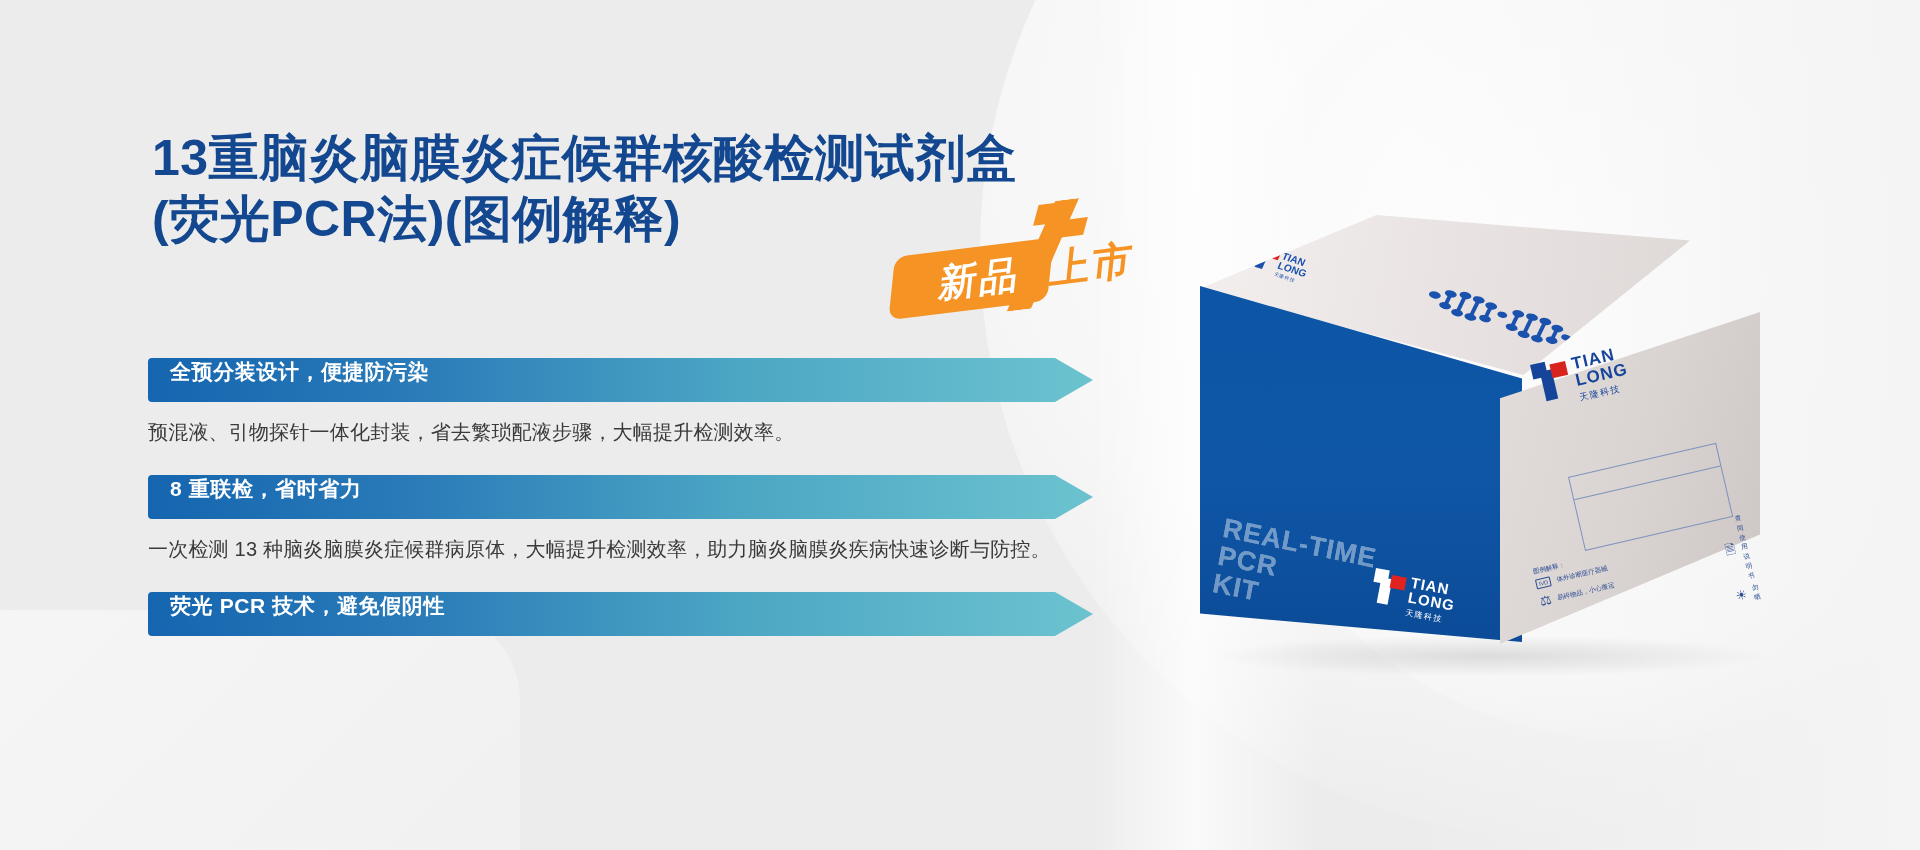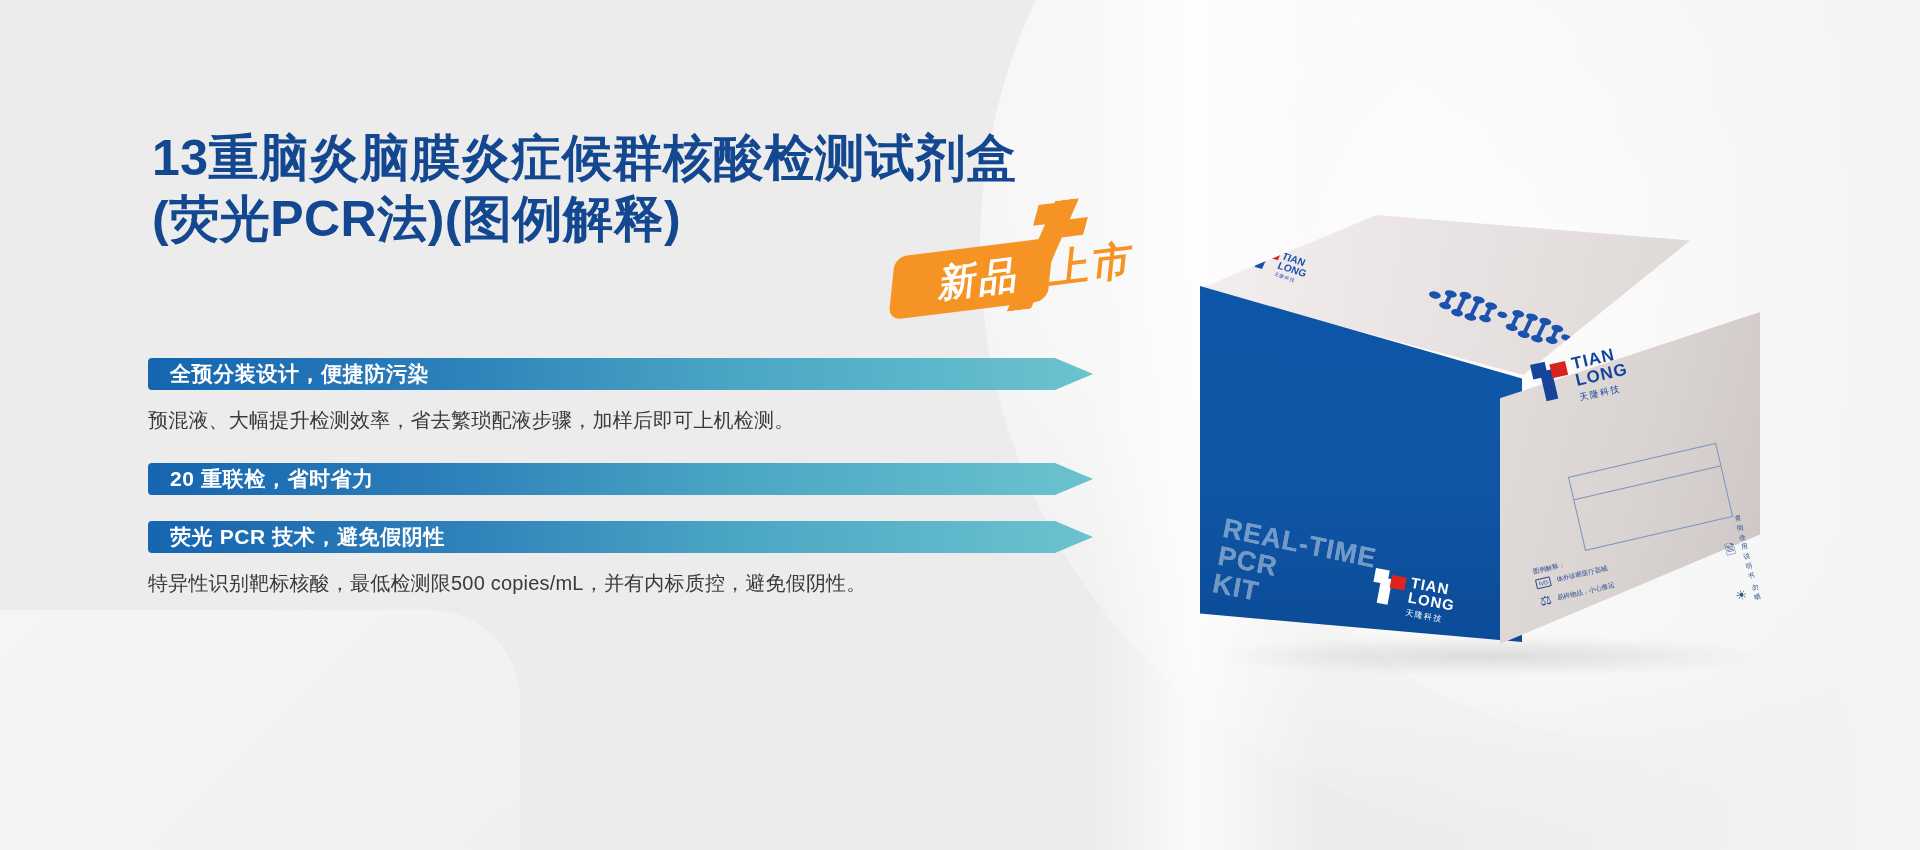--- a/index.html
+++ b/index.html
@@ -90,25 +90,25 @@
     letter-spacing:2px; line-height:62px;
     transform:skewX(-13deg);
     white-space:nowrap;
   }
 
   
   #features{ position:absolute; left:148px; top:358px; width:960px; }
   .feature{ margin-bottom:26px; }
   .fbar{
     position:relative;
-    height:32px;
+    height:44px;
     width:945px;
     background:linear-gradient(90deg,#1565b0 0%,#2a7bb8 28%,#4ba6c4 62%,#6cc3cf 100%);
     clip-path:polygon(0 0, calc(100% - 38px) 0, 100% 50%, calc(100% - 38px) 100%, 0 100%);
-    display:flex; align-items:center;
+    display:flex; 
     border-top-left-radius:4px; border-bottom-left-radius:4px;
   }
   .fbar-label{
     color:#ffffff; font-size:21px; font-weight:700;
     padding-left:22px; letter-spacing:.6px; white-space:nowrap;
   }
   .fdesc{
     margin-top:14px;
     color:#3a3a3a; font-size:20px; line-height:1.65;
     width:925px;
@@ -247,34 +247,34 @@
   <div class="badge-plate-text">新品</div>
   <div class="badge-right-text">上市</div>
 </div>
 
 <div id="features">
 
   <div class="feature">
     <div class="fbar">
       <span class="fbar-label">全预分装设计，便捷防污染</span>
     </div>
-    <p class="fdesc">预混液、大幅提升检测效率，省去繁琐配液步骤，加样后即可上机检测。</p>
+    <p class="fdesc">预混液、引物探针一体化封装，省去繁琐配液步骤，大幅提升检测效率。</p>
   </div>
 
   <div class="feature">
     <div class="fbar">
-      <span class="fbar-label">20 重联检，省时省力</span>
-    </div>
+      <span class="fbar-label">8 重联检，省时省力</span>
+    </div>
+    <p class="fdesc">一次检测 13 种脑炎脑膜炎症候群病原体，大幅提升检测效率，助力脑炎脑膜炎疾病快速诊断与防控。</p>
   </div>
 
   <div class="feature">
     <div class="fbar">
       <span class="fbar-label">荧光 PCR 技术，避免假阴性</span>
     </div>
-    <p class="fdesc">特异性识别靶标核酸，最低检测限500 copies/mL，并有内标质控，避免假阴性。</p>
   </div>
 
 </div>
 
 <div id="product">
   <div class="box-shadow"></div>
 
   <div class="box-top">
     <div class="top-logo">
       <span class="mark">

